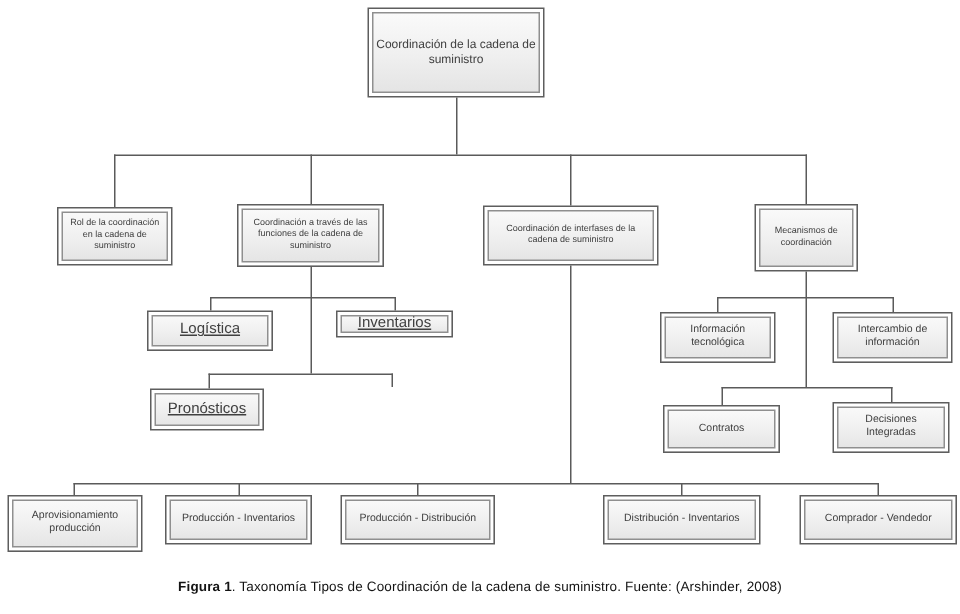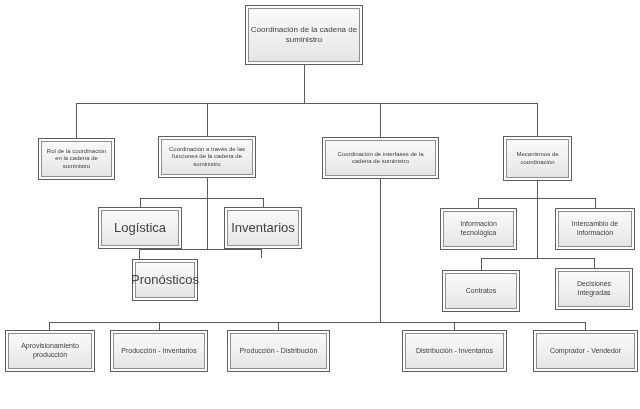--- a/index.html
+++ b/index.html
@@ -12,25 +12,25 @@
   }
   .box{
     position:absolute;
     display:flex;align-items:center;justify-content:center;
     text-align:center;
     box-sizing:border-box;
     border:1px solid #5e5e5e;
     background:linear-gradient(180deg,#fbfbfb 0%,#efefef 55%,#e3e3e3 100%);
     box-shadow: inset 0 0 0 2px #ffffff, inset 0 0 0 3px #8f8f8f;
     color:#404040;
-    padding:20px 4px;
+    padding:8px 4px;
     line-height:1.25;
   }
   .fs8{font-size:8px;}
-  .fs75{font-size:13px;}
+  .fs75{font-size:10px;text-decoration:underline;}
   .fs7{font-size:7px;}
   .fs6{font-size:6px;}
   .vline,.hline{position:absolute;background:#5a5a5a;}
   .vline{width:1px;}
   .hline{height:1px;}
   .caption{
     position:absolute;left:0;right:0;top:386px;
     text-align:center;
     font-size:9px;color:#141414;
     letter-spacing:0.1px;
@@ -75,27 +75,30 @@
 
   <div class="box fs8" style="left:245px;top:5px;width:118px;height:60px;">Coordinación de la cadena de suministro</div>
 
   <div class="box fs6" style="left:38px;top:138px;width:77px;height:39px;">Rol de la coordinación en la cadena de suministro</div>
   <div class="box fs6" style="left:158px;top:136px;width:98px;height:42px;">Coordinación a través de las funciones de la cadena de suministro</div>
   <div class="box fs6" style="left:322px;top:137px;width:117px;height:40px;">Coordinación de interfases de la cadena de suministro</div>
   <div class="box fs6" style="left:503px;top:136px;width:69px;height:45px;">Mecanismos de coordinación</div>
 
   <div class="box fs75" style="left:98px;top:207px;width:84px;height:27px;">Logística</div>
   <div class="box fs75" style="left:224px;top:207px;width:78px;height:16px;">Inventarios</div>
-  <div class="box fs75" style="left:100px;top:259px;width:66px;height:28px;margin-left:32px;">Pronósticos</div>
+  <div class="box fs75" style="left:100px;top:259px;width:76px;height:28px;">Pronósticos</div>
 
   <div class="box fs7" style="left:440px;top:208px;width:77px;height:34px;">Información tecnológica</div>
   <div class="box fs7" style="left:555px;top:208px;width:80px;height:34px;">Intercambio de información</div>
   <div class="box fs7" style="left:442px;top:270px;width:78px;height:32px;">Contratos</div>
   <div class="box fs7" style="left:555px;top:268px;width:78px;height:34px;">Decisiones Integradas</div>
 
   <div class="box fs7" style="left:5px;top:330px;width:90px;height:38px;">Aprovisionamiento producción</div>
   <div class="box fs7" style="left:110px;top:330px;width:98px;height:33px;">Producción - Inventarios</div>
   <div class="box fs7" style="left:227px;top:330px;width:103px;height:33px;">Producción - Distribución</div>
   <div class="box fs7" style="left:402px;top:330px;width:105px;height:33px;">Distribución - Inventarios</div>
   <div class="box fs7" style="left:533px;top:330px;width:105px;height:33px;">Comprador - Vendedor</div>
 
+  <div class="caption">
+    <b>Figura 1</b><span>. Taxonomía Tipos de Coordinación de la cadena de suministro. Fuente: (Arshinder, 2008)</span>
+  </div>
 
 </div>
 
 </body></html>

